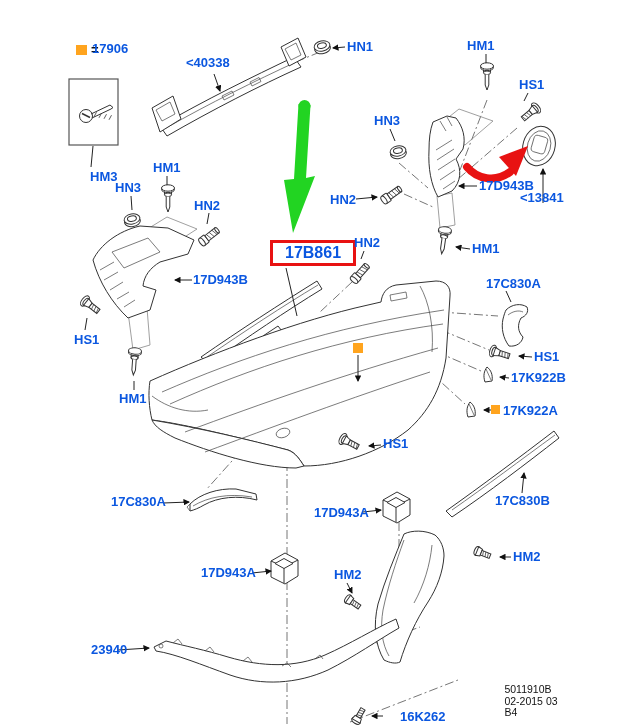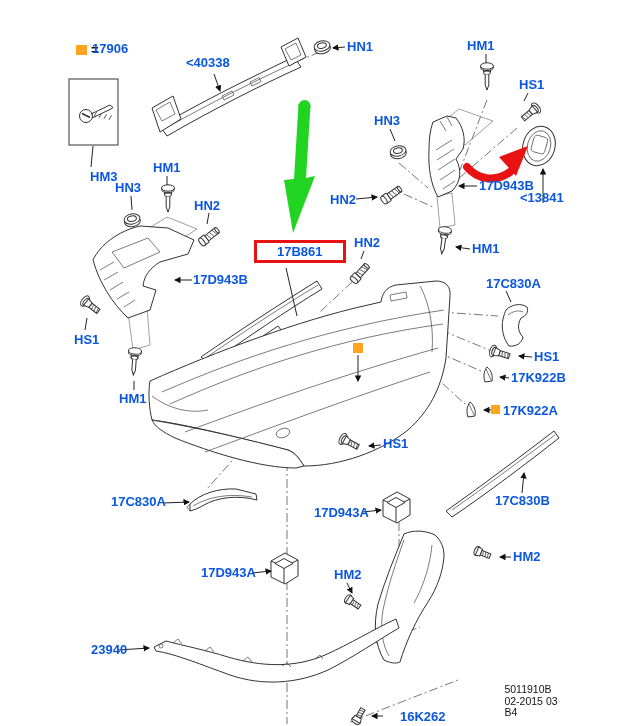--- a/index.html
+++ b/index.html
@@ -8,22 +8,22 @@
     font-family:"Liberation Sans",sans-serif;
   }
   #stage svg{position:absolute;left:0;top:0;}
   .lbl{
     position:absolute;color:var(--blue,#0b57e0);font-weight:bold;font-size:13px;
     line-height:14px;white-space:nowrap;letter-spacing:0;cursor:pointer;
   }
   .legend-eq{position:absolute;color:#111;font-weight:bold;font-size:13px;}
   .legend-square{position:absolute;width:11px;height:10px;background:var(--orange,#ffa41e);}
   .hl-box{
-    position:absolute;border:3px solid var(--red,#e81212);padding:1px 20px;
-    color:var(--blue,#0b57e0);font-weight:bold;font-size:13px;background:#fff;cursor:pointer;
+    position:absolute;border:3px solid var(--red,#e81212);padding:1px 12px;
+    color:var(--blue,#0b57e0);font-weight:bold;font-size:16px;background:#fff;cursor:pointer;margin-left:16px;
   }
   .footer-block{
     position:absolute;transform:translateX(-50%);text-align:left;color:#111;
     font-size:10.5px;line-height:11.5px;font-weight:normal;
   }
   .part{fill:#fff;stroke:#333;stroke-width:1;}
   .thin{fill:none;stroke:#444;stroke-width:0.7;}
   .leader{stroke:#222;stroke-width:1;fill:none;}
   .dashdot{stroke:#666;stroke-width:0.9;fill:none;stroke-dasharray:9 3 2 3;}
   .quad{fill:none;stroke:#888;stroke-width:0.8;}

